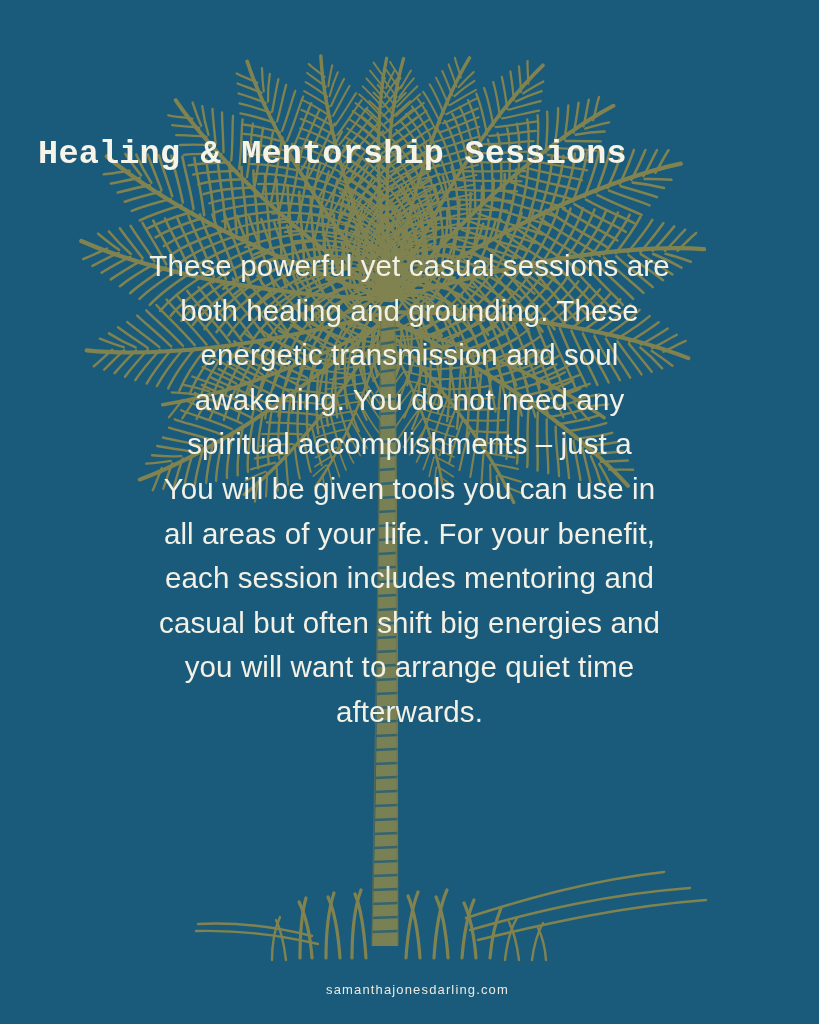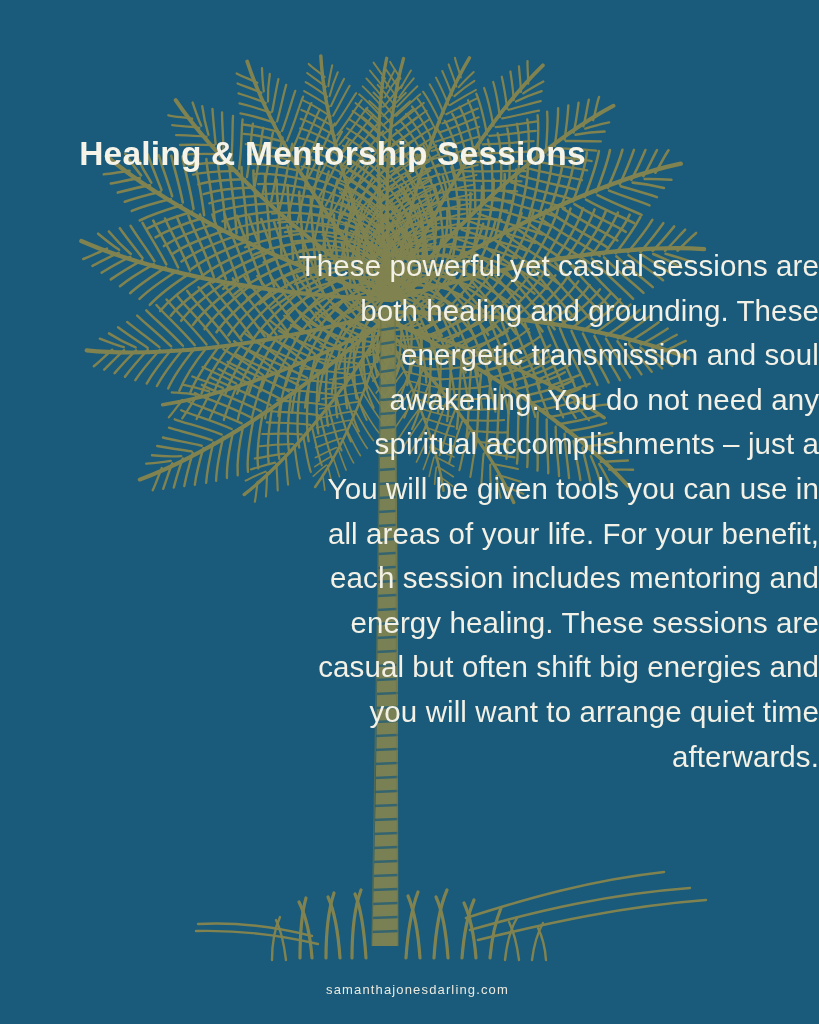--- a/index.html
+++ b/index.html
@@ -38,21 +38,21 @@
     display: block;
   }
 
   .poster-title {
     position: absolute;
     top: 112px;
     left: 0;
     width: 665px;
     text-align: center;
     color: #f6f3e8;
-    font-family: Liberation Sans, sans-serif;
+    font-family: Liberation Mono, monospace;
     font-weight: 700;
     font-size: 33.5px;
     letter-spacing: 0.2px;
     line-height: 40px;
     white-space: nowrap;
   }
 
   .poster-body {
     position: absolute;
     top: 244px;
@@ -62,21 +62,20 @@
     color: #f3f1e6;
     font-family: "Liberation Sans", sans-serif;
     font-weight: 300;
     font-size: 29.5px;
     line-height: 44.6px;
     letter-spacing: 0.1px;
   }
   .poster-body .bodyline {
     display: block;
     white-space: nowrap;
-    text-align: right;
   }
 
   .poster-footer {
     position: absolute;
     top: 981px;
     left: 0;
     width: 819px;
     text-align: center;
     color: #eceadf;
     font-family: "Liberation Sans", sans-serif;
@@ -323,21 +322,20 @@
 
     <div class="poster-body">
       <span class="bodyline">These powerful yet casual sessions are</span>
       <span class="bodyline">both healing and grounding. These</span>
       <span class="bodyline">energetic transmission and soul</span>
       <span class="bodyline">awakening. You do not need any</span>
       <span class="bodyline">spiritual accomplishments – just a</span>
       <span class="bodyline">You will be given tools you can use in</span>
       <span class="bodyline">all areas of your life. For your benefit,</span>
       <span class="bodyline">each session includes mentoring and</span>
-      <span class="bodyline">energy healing. These sessions are</span>
       <span class="bodyline">casual but often shift big energies and</span>
       <span class="bodyline">you will want to arrange quiet time</span>
       <span class="bodyline">afterwards.</span>
     </div>
 
     <div class="poster-footer">samanthajonesdarling.com</div>
 
   </div>
 </div>
 

